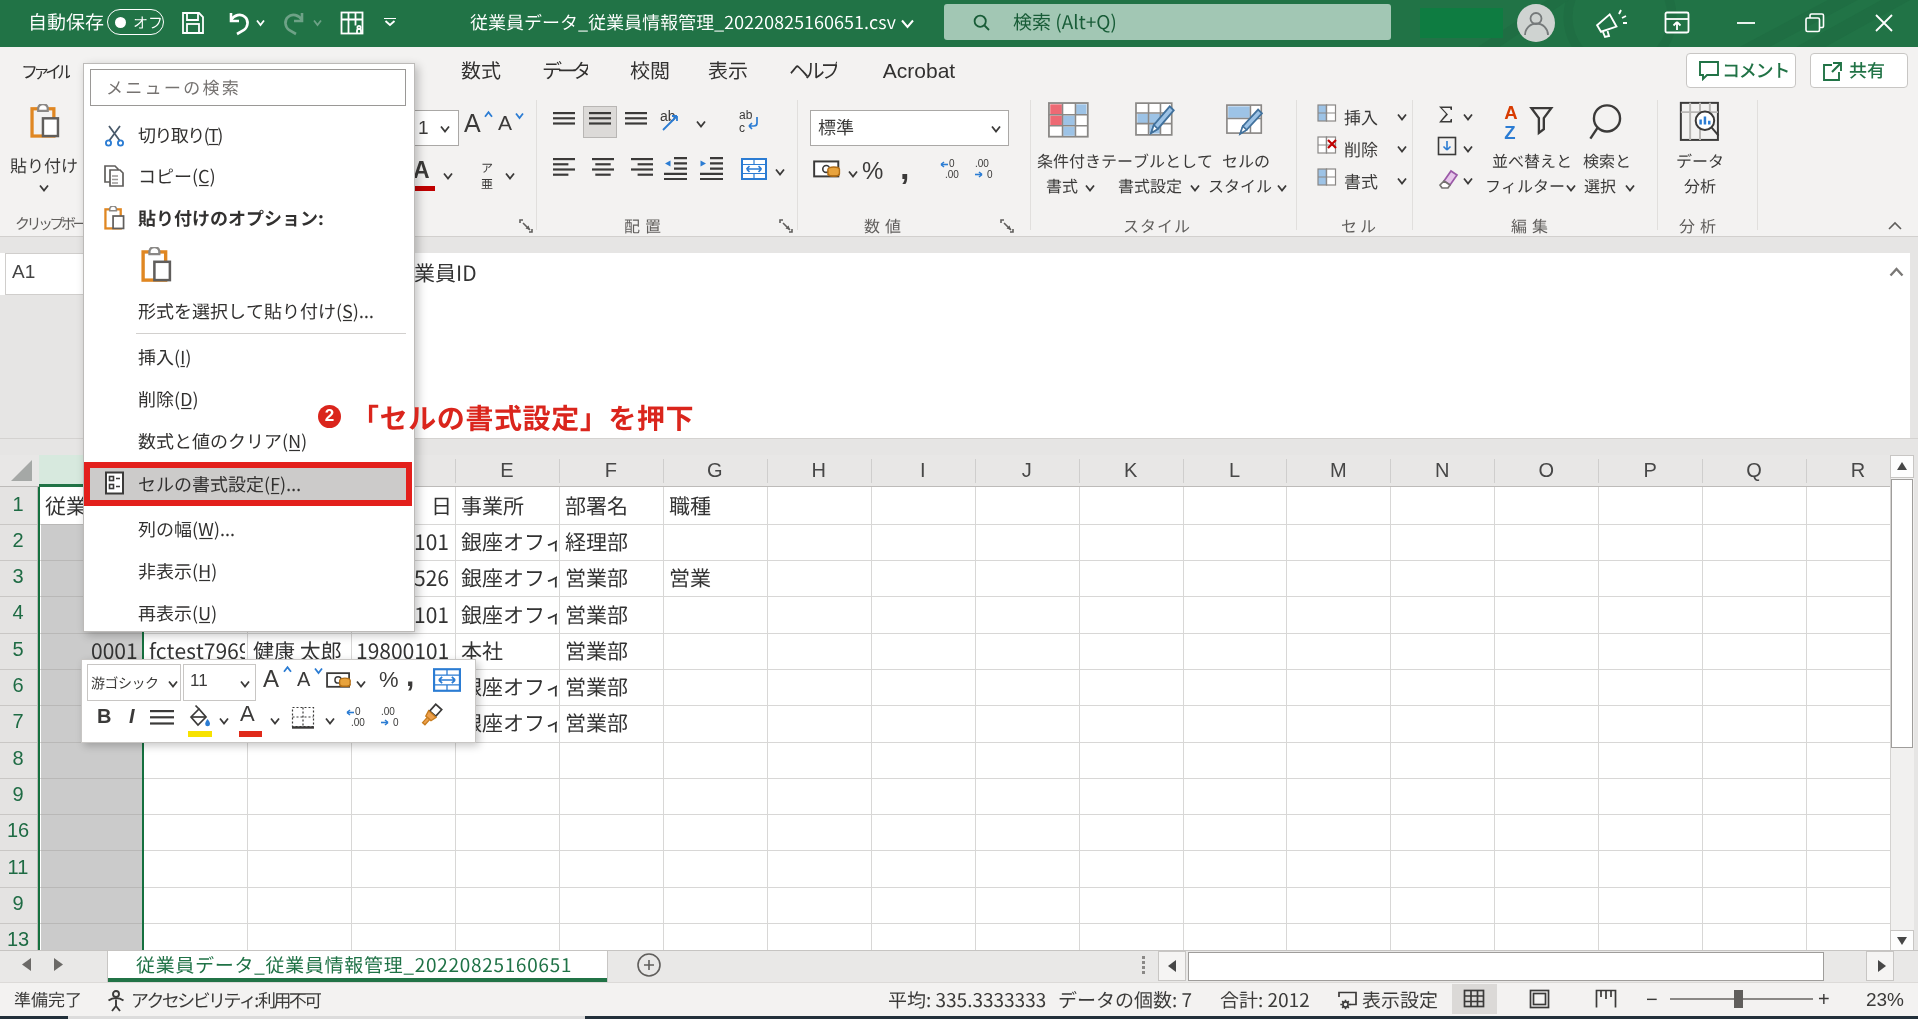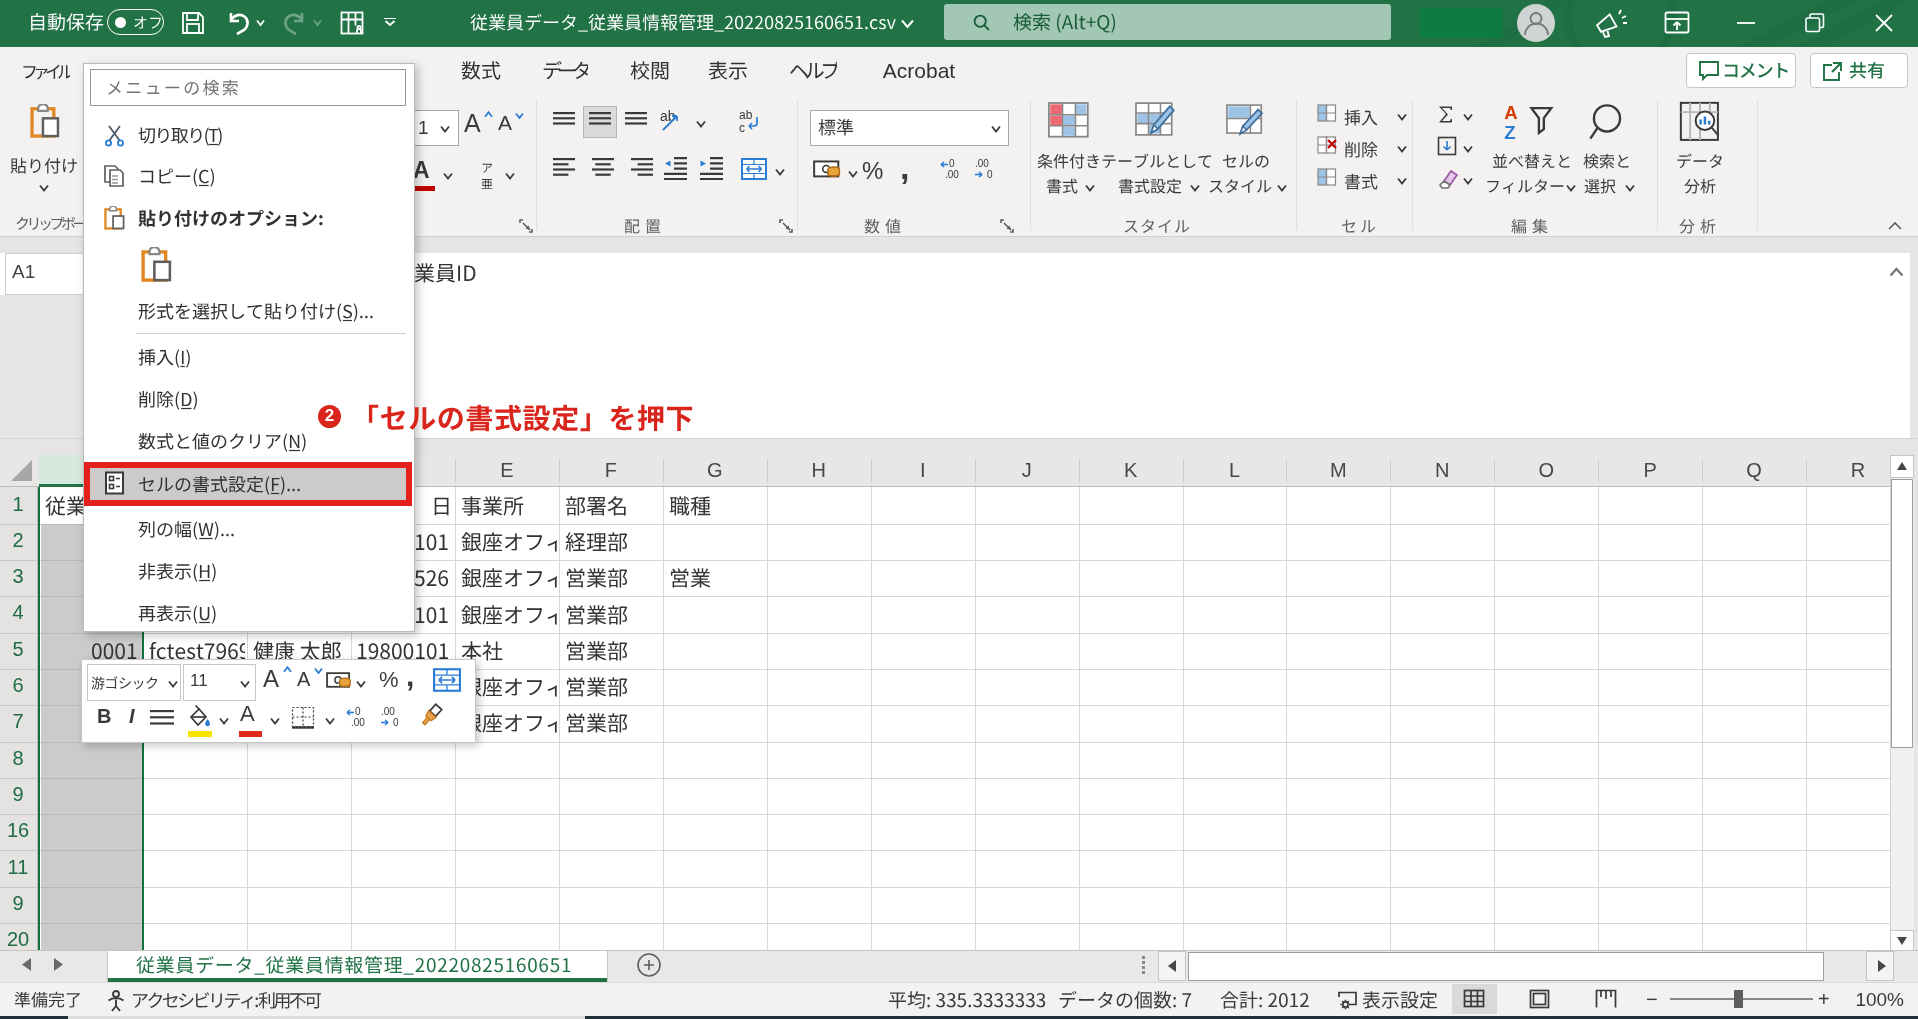--- a/index.html
+++ b/index.html
@@ -1052,21 +1052,21 @@
 <div class="lt" style="left:18px;top:566.15px;font-size:20px;color:#1e6b44;font-weight:normal;transform:translateX(-50%);">3</div>
 <div class="lt" style="left:18px;top:602.45px;font-size:20px;color:#1e6b44;font-weight:normal;transform:translateX(-50%);">4</div>
 <div class="lt" style="left:18px;top:638.75px;font-size:20px;color:#1e6b44;font-weight:normal;transform:translateX(-50%);">5</div>
 <div class="lt" style="left:18px;top:675.05px;font-size:20px;color:#1e6b44;font-weight:normal;transform:translateX(-50%);">6</div>
 <div class="lt" style="left:18px;top:711.35px;font-size:20px;color:#1e6b44;font-weight:normal;transform:translateX(-50%);">7</div>
 <div class="lt" style="left:18px;top:747.65px;font-size:20px;color:#1e6b44;font-weight:normal;transform:translateX(-50%);">8</div>
 <div class="lt" style="left:18px;top:783.95px;font-size:20px;color:#1e6b44;font-weight:normal;transform:translateX(-50%);">9</div>
 <div class="lt" style="left:18px;top:820.25px;font-size:20px;color:#1e6b44;font-weight:normal;transform:translateX(-50%);">16</div>
 <div class="lt" style="left:18px;top:856.55px;font-size:20px;color:#1e6b44;font-weight:normal;transform:translateX(-50%);">11</div>
 <div class="lt" style="left:18px;top:892.85px;font-size:20px;color:#1e6b44;font-weight:normal;transform:translateX(-50%);">9</div>
-<div class="lt" style="left:18px;top:929.15px;font-size:20px;color:#1e6b44;font-weight:normal;transform:translateX(-50%);">20</div>
+<div class="lt" style="left:18px;top:929.15px;font-size:20px;color:#1e6b44;font-weight:normal;transform:translateX(-50%);">13</div>
 <div class="abs" style="left:40.5px;top:523.7px;width:101px;height:426.3px;background:#cbcbcb;"></div>
 <div class="abs" style="left:40.5px;top:523.7px;width:101px;height:1px;background:#b9b8b7;"></div>
 <div class="abs" style="left:40.5px;top:560px;width:101px;height:1px;background:#b9b8b7;"></div>
 <div class="abs" style="left:40.5px;top:596.3px;width:101px;height:1px;background:#b9b8b7;"></div>
 <div class="abs" style="left:40.5px;top:632.6px;width:101px;height:1px;background:#b9b8b7;"></div>
 <div class="abs" style="left:40.5px;top:668.9px;width:101px;height:1px;background:#b9b8b7;"></div>
 <div class="abs" style="left:40.5px;top:705.2px;width:101px;height:1px;background:#b9b8b7;"></div>
 <div class="abs" style="left:40.5px;top:741.5px;width:101px;height:1px;background:#b9b8b7;"></div>
 <div class="abs" style="left:40.5px;top:777.8px;width:101px;height:1px;background:#b9b8b7;"></div>
 <div class="abs" style="left:40.5px;top:814.1px;width:101px;height:1px;background:#b9b8b7;"></div>
@@ -1738,21 +1738,21 @@
 <svg class="abs " style="left:1595px;top:989px" width="22" height="21" viewBox="0 0 22 21">
       <g fill="none" stroke="#3b3a39" stroke-width="1.7">
         <path d="M1.5 18.5V1.5h19v17"></path>
         <path d="M6 1.5V8m5-6.5V10m5-8.5V8"></path>
       </g>
     </svg>
 <div class="lt" style="left:1646px;top:989px;font-size:20px;color:#3b3a39;font-weight:normal;">−</div>
 <div class="abs" style="left:1670px;top:998px;width:143px;height:2px;background:#8a8886;"></div>
 <div class="abs" style="left:1734px;top:990px;width:9px;height:18px;background:#605e5c;"></div>
 <div class="lt" style="left:1818px;top:989px;font-size:20px;color:#3b3a39;font-weight:normal;">+</div>
-<div class="lt" style="left:1904px;top:990px;font-size:19px;color:#3b3a39;font-weight:normal;transform:translateX(-100%);">100%</div>
+<div class="lt" style="left:1904px;top:990px;font-size:19px;color:#3b3a39;font-weight:normal;transform:translateX(-100%);">23%</div>
 <div class="abs" style="left:0px;top:1016px;width:1918px;height:3px;background:#22303a;"></div>
 <div class="abs" style="left:68px;top:1016px;width:517px;height:3px;background:#dcdcdc;"></div>
 <div class="abs" style="left:83px;top:63px;width:331.5px;height:569px;background:#fff;border:1px solid #bcbab8;box-sizing:border-box;box-shadow:3px 3px 9px rgba(0,0,0,0.24);"></div>
 <div class="abs" style="left:90px;top:68.5px;width:316px;height:37.5px;background:#fff;border:1px solid #9a9896;box-sizing:border-box;"></div>
 <div class="at " style="left:106.0px;top:77.9px;"><svg width="136" height="22" viewBox="0 0 136 22" fill="#767371">
         <g transform="translate(0.0 16.1) scale(0.017000 -0.017000)">
           <path d="M281 611 229 548C325 488 437 406 511 346C412 225 289 114 114 32L183 -30C357 60 481 179 575 292C661 218 737 147 811 62L874 131C803 208 717 286 627 360C694 457 744 567 777 655C785 676 799 710 810 728L718 760C714 738 705 706 698 686C668 601 627 506 562 413C483 474 367 556 281 611Z"></path>
         </g>
         <g transform="translate(19.3 16.1) scale(0.017000 -0.017000)">
           <path d="M178 651V561C209 562 242 564 277 564C326 564 656 564 705 564C738 564 776 563 804 561V651C776 648 741 647 705 647C654 647 340 647 277 647C244 647 210 649 178 651ZM92 156V60C126 62 161 65 197 65C255 65 738 65 796 65C823 65 857 63 887 60V156C858 153 826 151 796 151C738 151 255 151 197 151C161 151 126 154 92 156Z"></path>

